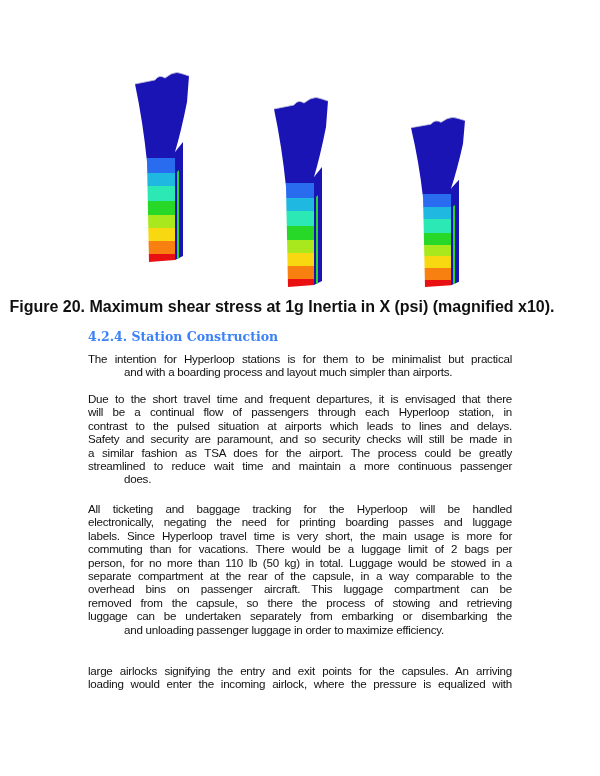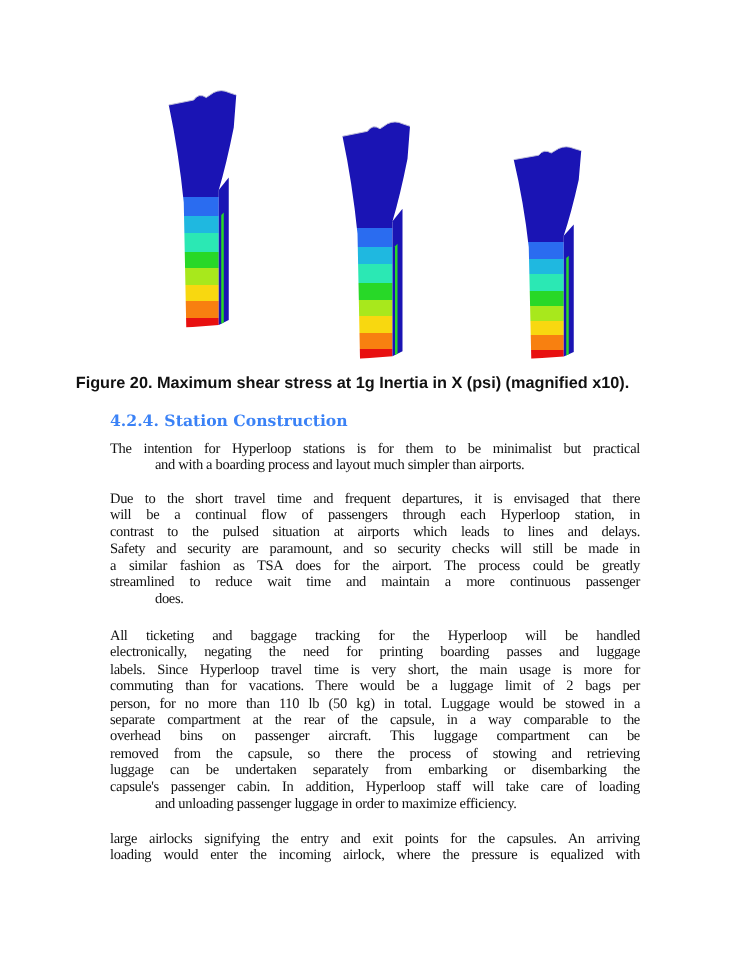--- a/index.html
+++ b/index.html
@@ -1,21 +1,21 @@
 <!DOCTYPE html>
 <html><head>
   <meta charset="utf-8">
   <style>
     html, body { margin: 0; padding: 0; background: #ffffff; }
     body { width: 600px; height: 776px; position: relative; overflow: hidden; font-family: "DejaVu Sans", sans-serif; color: #111; }
     .figure { position: absolute; left: 0; top: 0; width: 600px; height: 300px; }
     .pillar { position: absolute; }
-    .caption { position: absolute; top: 298px; left: 0; width: 564px; text-align: center; font-family: "Liberation Sans", sans-serif; font-weight: bold; font-size: 13px; color: #111; }
+    .caption { position: absolute; top: 298px; left: 0; width: 564px; text-align: center; font-family: "Liberation Sans", sans-serif; font-weight: bold; font-size: 16px; color: #111; }
     .heading { position: absolute; top: 329px; left: 88px; font-family: "DejaVu Serif", serif; font-weight: bold; font-size: 12.5px; color: #3b82f6; }
-    .para { position: absolute; left: 88px; width: 424px; font-family: Liberation Serif, serif; font-size: 11.6px; line-height: 13.4px; text-align: justify; color: #111; letter-spacing: -0.25px; }
+    .para { position: absolute; left: 88px; width: 424px; font-family: Liberation Sans, sans-serif; font-size: 11.6px; line-height: 13.4px; text-align: justify; color: #111; letter-spacing: -0.25px; }
     .para span { display: block; text-align: justify; text-align-last: justify; white-space: nowrap; }
     .para span.last { text-align-last: left; margin-left: 36px; }
   </style>
 </head>
 <body>
 
 <div class="figure">
 
   <svg class="pillar" style="left:133px; top:72px;" width="60" height="190" viewBox="0 0 60 190">
     <defs>
@@ -83,20 +83,19 @@
 <div class="para" style="top:502px;">
   <span>All ticketing and baggage tracking for the Hyperloop will be handled</span>
   <span>electronically, negating the need for printing boarding passes and luggage</span>
   <span>labels.  Since Hyperloop travel time is very short, the main usage is more for</span>
   <span>commuting than for vacations. There would be a luggage limit of 2 bags per</span>
   <span>person, for no more than 110 lb (50 kg) in total.  Luggage would be stowed in a</span>
   <span>separate compartment at the rear of the capsule, in a way comparable to the</span>
   <span>overhead bins on passenger aircraft.   This luggage compartment can be</span>
   <span>removed from the capsule, so there the process of stowing and retrieving</span>
   <span>luggage can be undertaken separately from embarking or disembarking the</span>
-  <span>capsule's passenger cabin. In addition, Hyperloop staff will take care of loading</span>
   <span class="last">and unloading passenger luggage in order to maximize efficiency.</span>
 </div>
 
 <div class="para" style="top:664px;">
   <span>large airlocks signifying the entry and exit points for the capsules.  An arriving</span>
   <span>loading would enter the incoming airlock, where the pressure is equalized with</span>
 </div>
 
 </body></html>

